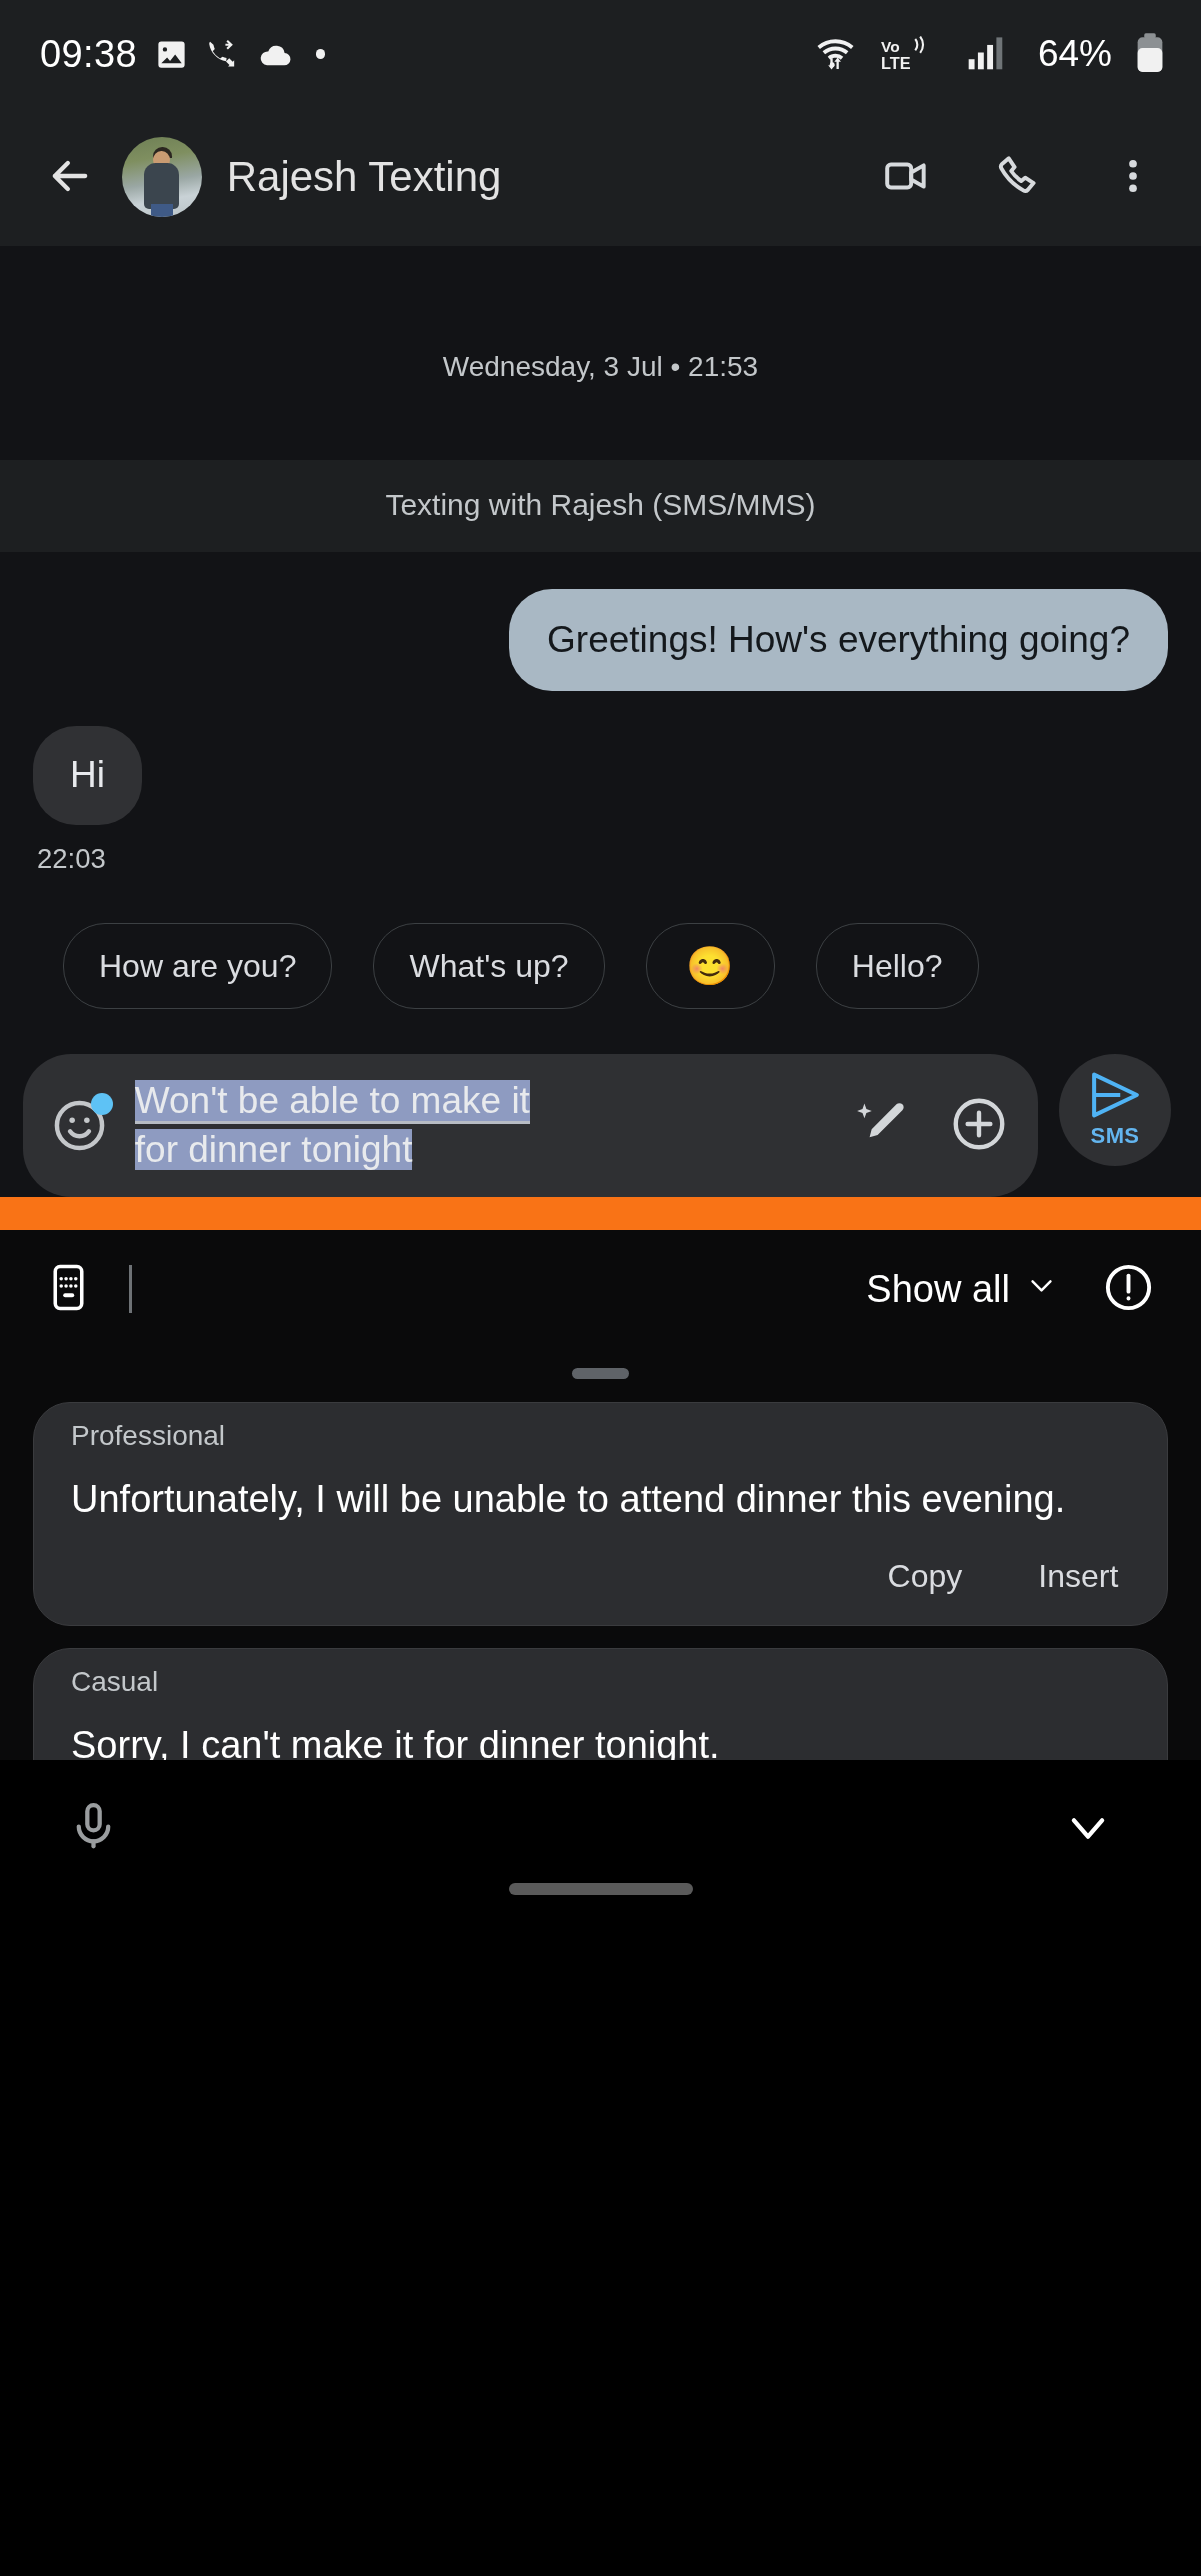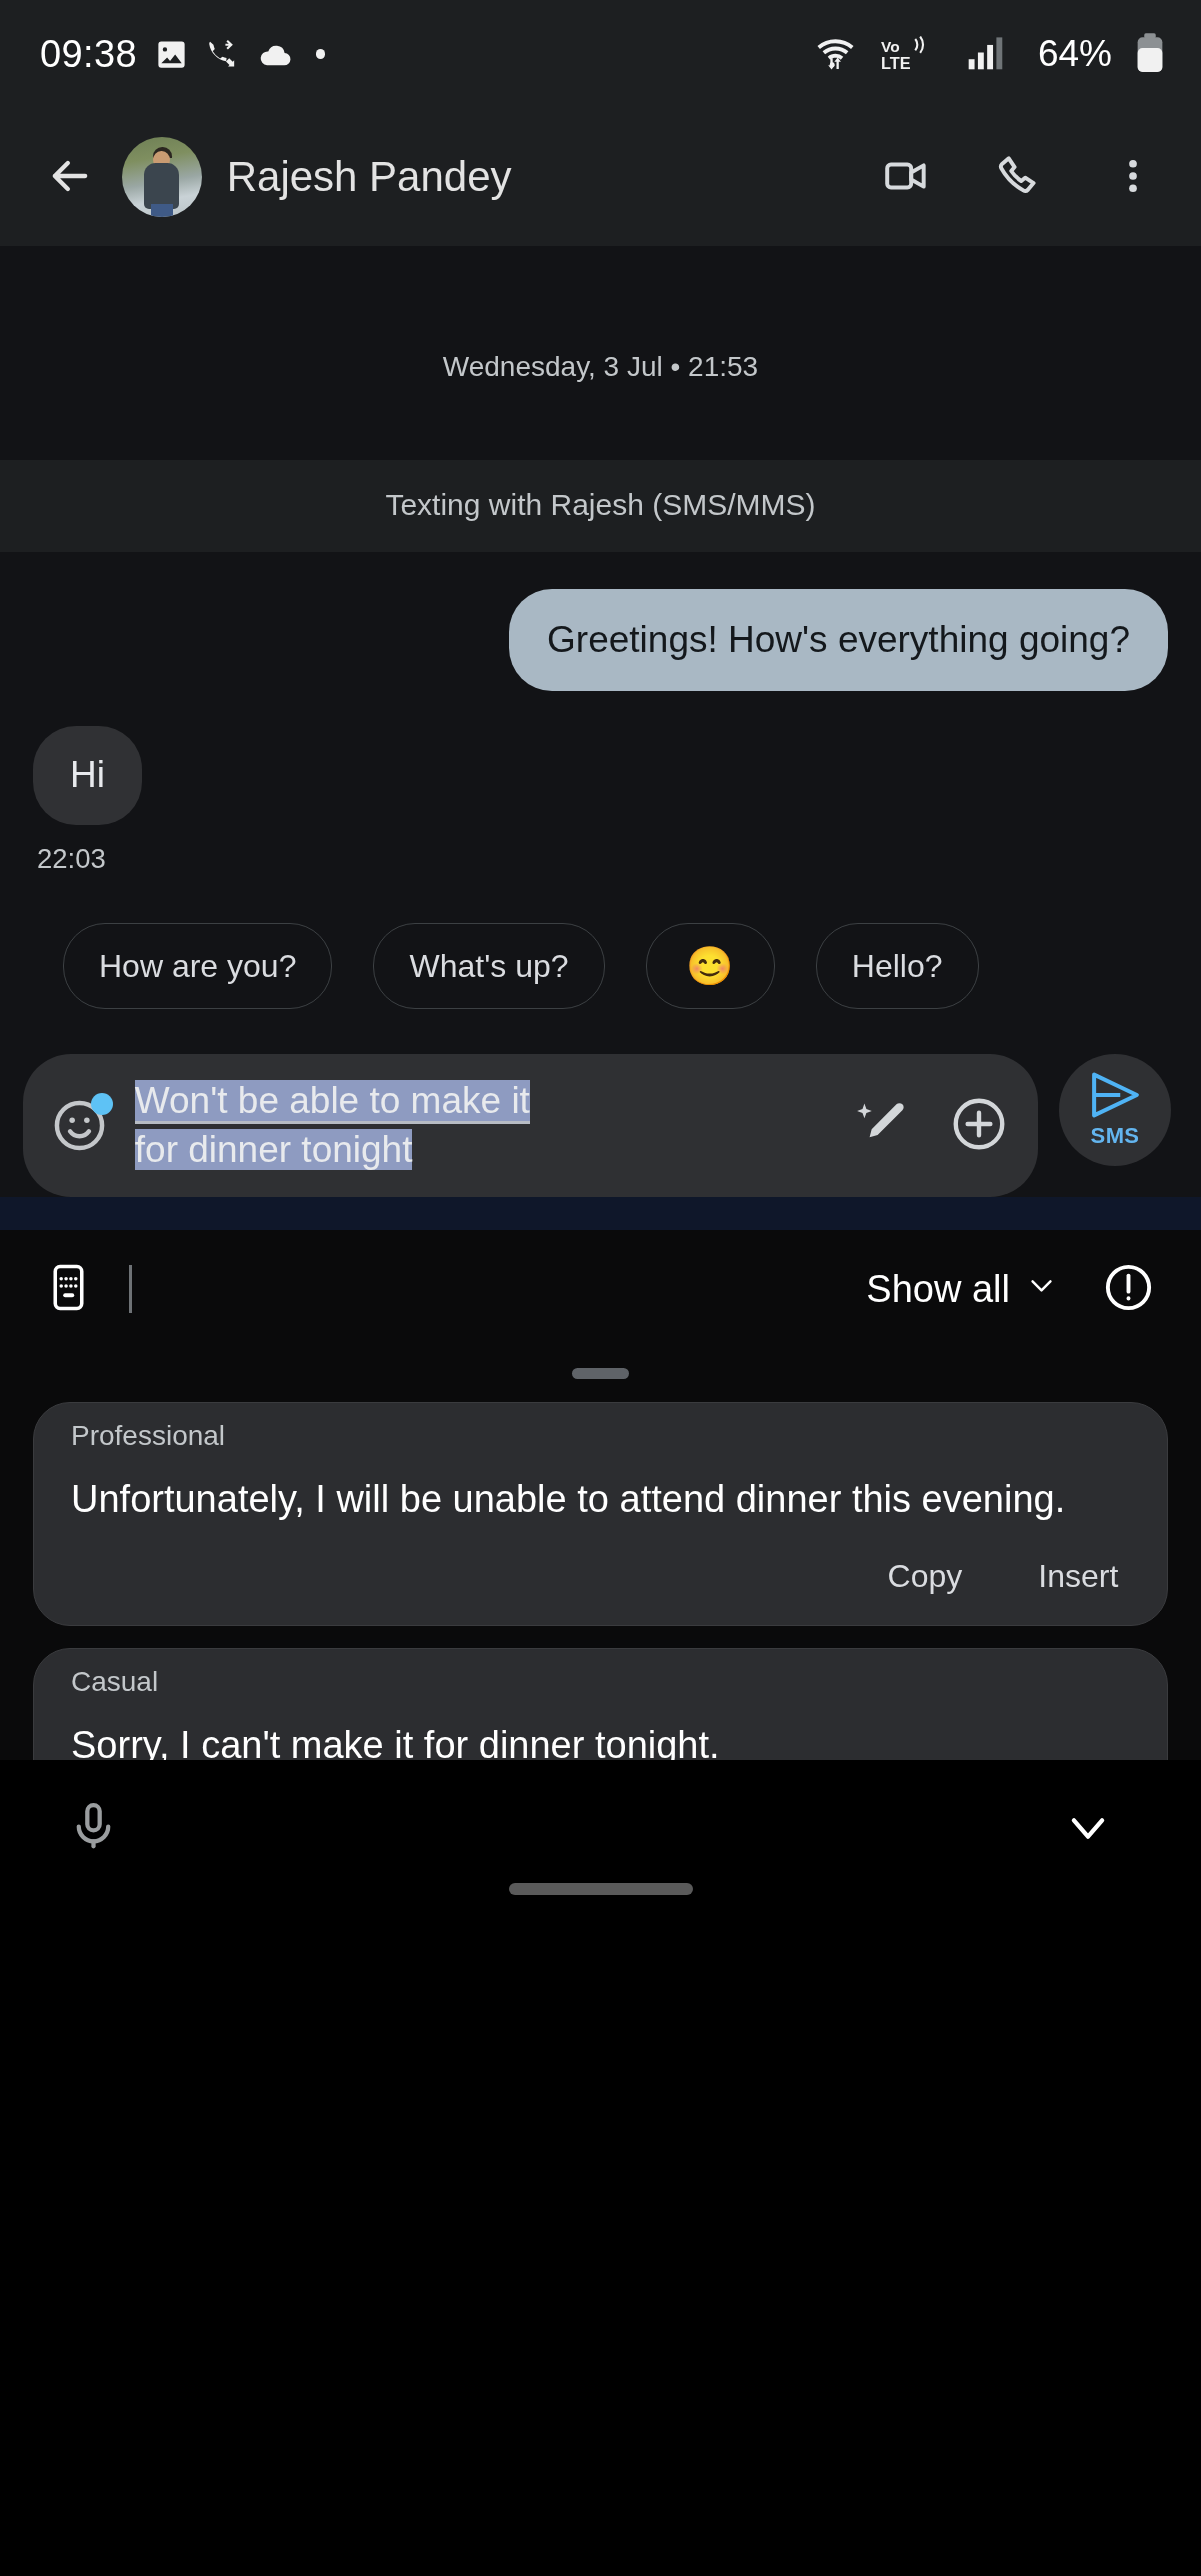--- a/index.html
+++ b/index.html
@@ -2,21 +2,21 @@
 <html style="font-size:13.3px"><head>
 <meta charset="utf-8">
 <style>
   * { box-sizing: border-box; margin: 0; padding: 0; }
   html, body {
     width: 1201px; height: 2576px;
     background: #000;
     font-family: "Liberation Sans", sans-serif;
     overflow: hidden;
   }
-  .phone { position: relative; width: 1201px; height: 1918px; background: #0f172a; }
+  .phone { position: relative; width: 1201px; height: 1918px; background: #f97316; }
 
   
   .status-bar {
     height: 108px; background: #1d1f21;
     display: flex; align-items: center; justify-content: space-between;
     padding: 0 37px 0 40px;
   }
   .sb-left { display: flex; align-items: center; gap: 16.7px; }
   .sb-time { color: #fff; font-size: 38px; letter-spacing: 0.4px; }
   .sb-right { display: flex; align-items: center; gap: 24px; }
@@ -206,21 +206,21 @@
           <path d="M19 12H5M11 18l-6-6 6-6"></path>
         </svg>
       </span>
     </div>
     <div class="avatar">
       <div class="person-hair"></div>
       <div class="person-head"></div>
       <div class="person-body"></div>
       <div class="person-legs"></div>
     </div>
-    <div class="title">Rajesh Pandey</div>
+    <div class="title">Rajesh Texting</div>
     <div class="bar-actions">
       <div class="bar-btn">
         <span>
           <svg width="50" height="50" viewBox="0 0 24 24" fill="none" stroke="#d7dadd" stroke-width="1.9" stroke-linejoin="round">
             <rect x="2.5" y="6.5" width="11.5" height="11" rx="1.8"></rect>
             <path d="M14 10.3l6-3.4v10.2l-6-3.4z"></path>
           </svg>
         </span>
       </div>
       <div class="bar-btn">

